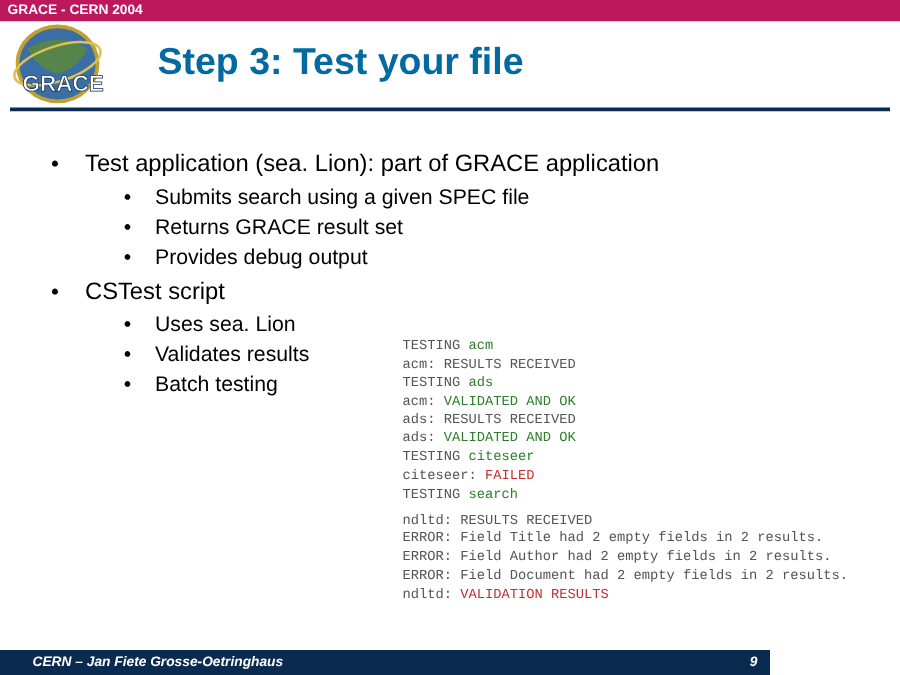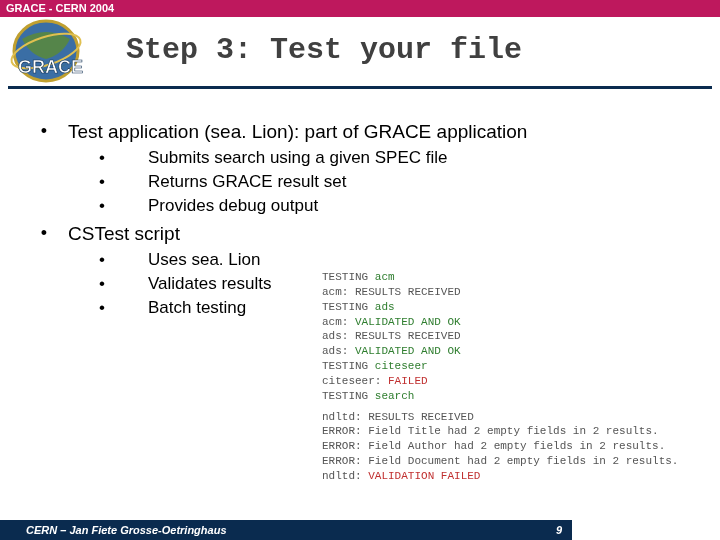--- a/index.html
+++ b/index.html
@@ -34,24 +34,24 @@
     left: -4px;
     top: -2px;
     width: 105px;
     height: 72px;
   }
 
   .title {
     position: absolute;
     left: 118px;
     top: 16px;
-    font-family: Liberation Mono, monospace;
+    font-family: Liberation Sans, sans-serif;
     font-size: 30px;
     font-weight: bold;
-    color: #404040;
+    color: #0369a1;
   }
 
   .content {
     padding: 30px 20px 0 20px;
     font-size: 19px;
     color: #000;
     line-height: 1.35;
   }
 
   .lvl1 {
@@ -68,21 +68,21 @@
   .lvl2 {
     display: flex;
     padding-left: 60px;
     font-size: 17px;
     margin-bottom: 1px;
   }
   .lvl2 .bullet {
     width: 44px;
     text-align: center;
   }
-  .lvl2 .text { flex: 1; margin-left: 24px; }
+  .lvl2 .text { flex: 1; }
 
   .terminal {
     position: absolute;
     left: 274px;
     top: 270px;
     width: 410px;
     font-family: "Courier New", monospace;
     font-size: 11px;
     line-height: 1.35;
     color: #555;
@@ -91,21 +91,21 @@
   .terminal .kw { color: #555; }
   .terminal .name { color: #2e7d2e; }
   .terminal .ok { color: #2e7d2e; }
   .terminal .fail { color: #c03030; }
   .terminal .err { color: #555; }
 
   .footer {
     position: absolute;
     left: 0;
     bottom: 0;
-    width: 572px;
+    width: 616px;
     height: 20px;
     background: #0a2b4f;
     color: #fff;
     font-size: 11px;
     font-style: italic;
     font-weight: bold;
     display: flex;
     align-items: center;
     justify-content: space-between;
     padding: 0 10px 0 26px;
@@ -183,21 +183,21 @@
   <div class="kw">ads: RESULTS RECEIVED</div>
   <div><span class="kw">ads: </span><span class="ok">VALIDATED AND OK</span></div>
   <div><span class="kw">TESTING </span><span class="name">citeseer</span></div>
   <div><span class="kw">citeseer: </span><span class="fail">FAILED</span></div>
   <div><span class="kw">TESTING </span><span class="name">search</span></div>
   <div class="kw" style="height:6px;"></div>
   <div class="kw">ndltd: RESULTS RECEIVED</div>
   <div class="err">ERROR: Field Title had 2 empty fields in 2 results.</div>
   <div class="err">ERROR: Field Author had 2 empty fields in 2 results.</div>
   <div class="err">ERROR: Field Document had 2 empty fields in 2 results.</div>
-  <div><span class="kw">ndltd: </span><span class="fail">VALIDATION FAILED</span></div>
+  <div><span class="kw">ndltd: </span><span class="fail">VALIDATION RESULTS</span></div>
 </div>
 
 <svg class="footer-icon" viewBox="0 0 18 18">
   <circle cx="9" cy="9" r="8" fill="#3a6ea5"></circle>
   <path d="M2 6 Q9 2 16 6 Q12 10 9 11 Q6 10 2 6 Z" fill="#5a8a3a"></path>
 </svg>
 <div class="footer">
   <span>CERN – Jan Fiete Grosse-Oetringhaus</span>
   <span class="page-num">9</span>
 </div>

